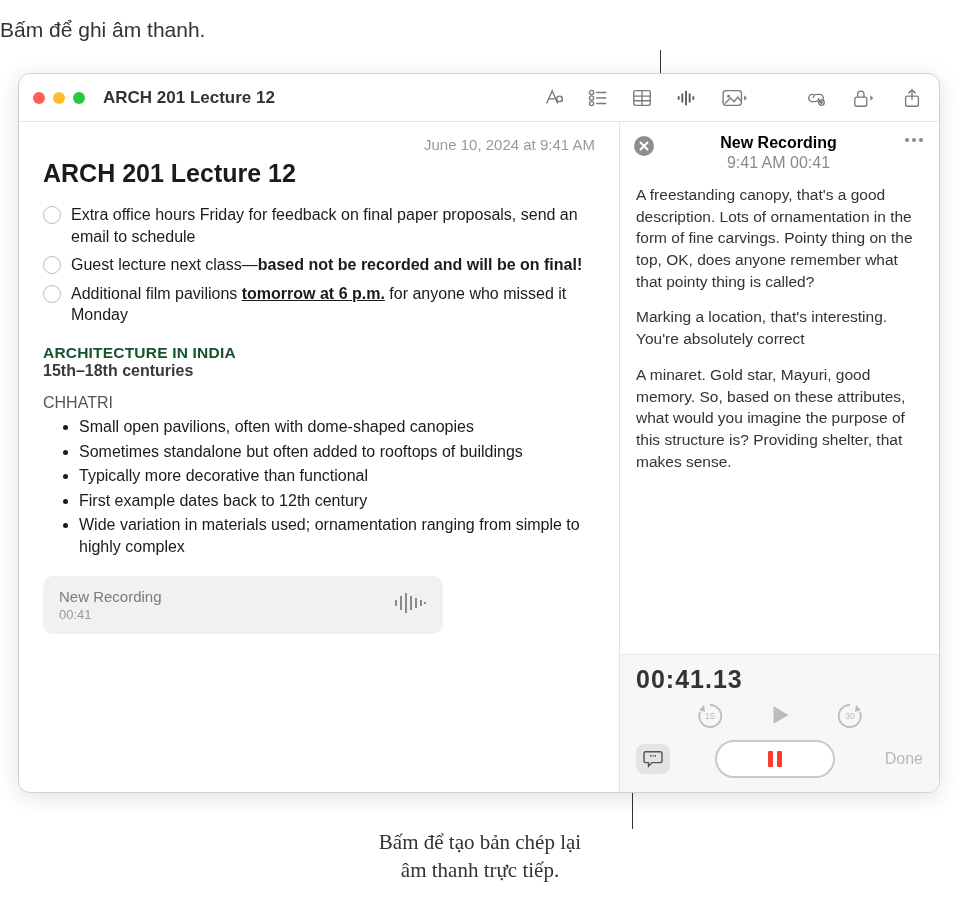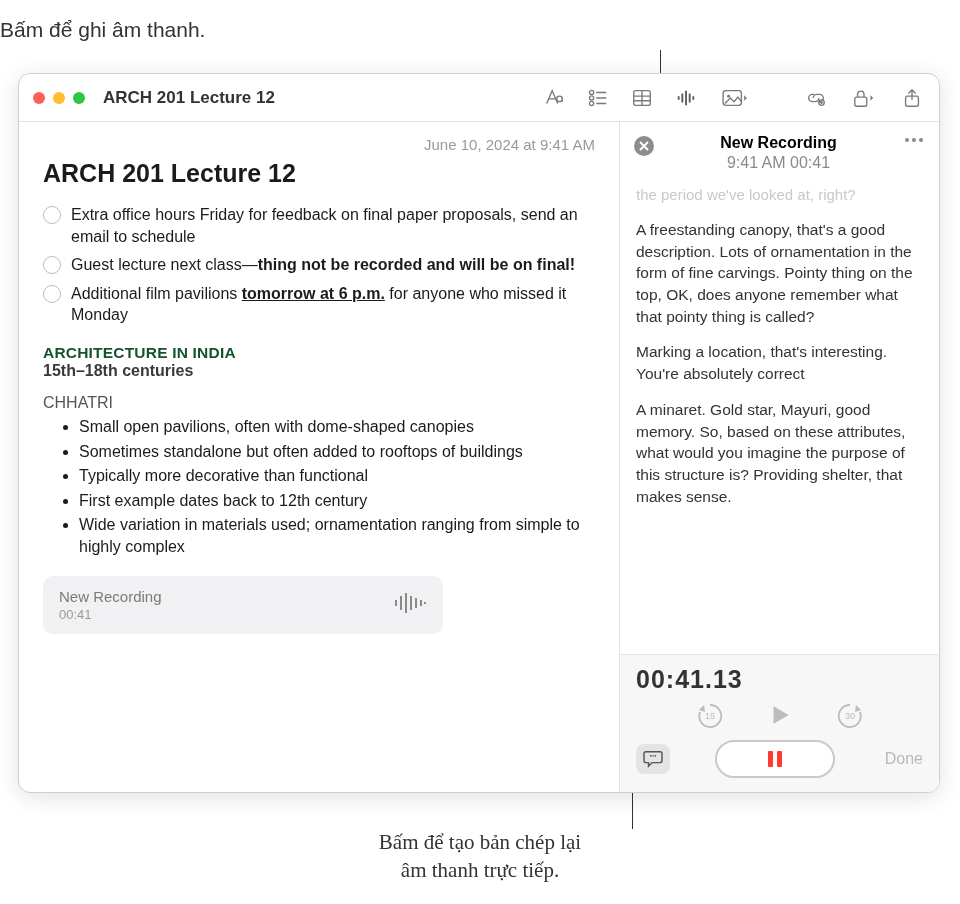--- a/index.html
+++ b/index.html
@@ -348,21 +348,21 @@
       <div class="note-date">June 10, 2024 at 9:41 AM</div>
       <div class="note-title">ARCH 201 Lecture 12</div>
 
       <ul class="checklist">
         <li>
           <span class="circle"></span>
           <span><span>Extra office hours Friday for feedback on final paper proposals, send an email to schedule</span></span>
         </li>
         <li>
           <span class="circle"></span>
-          <span><span>Guest lecture next class—</span><span class="bold">thing not be recorded and will be on final!</span></span>
+          <span><span>Guest lecture next class—</span><span class="bold">based not be recorded and will be on final!</span></span>
         </li>
         <li>
           <span class="circle"></span>
           <span><span>Additional film pavilions </span><span class="bold underline">tomorrow at 6 p.m.</span><span> for anyone who missed it Monday</span></span>
         </li>
       </ul>
 
       <div class="subhead1">ARCHITECTURE IN INDIA</div>
       <div class="subhead2">15th–18th centuries</div>
 
@@ -404,21 +404,20 @@
         <div class="more-btn">
           <svg viewBox="0 0 20 6">
               <circle cx="3" cy="3" r="2"></circle>
               <circle cx="10" cy="3" r="2"></circle>
               <circle cx="17" cy="3" r="2"></circle>
             </svg>
         </div>
       </div>
 
       <div class="transcript">
-        <div class="faded">the period we've looked at, right?</div>
         <p>A freestanding canopy, that's a good description. Lots of ornamentation in the form of fine carvings. Pointy thing on the top, OK, does anyone remember what that pointy thing is called?</p>
         <p>Marking a location, that's interesting. You're absolutely correct</p>
         <p>A minaret. Gold star, Mayuri, good memory. So, based on these attributes, what would you imagine the purpose of this structure is? Providing shelter, that makes sense.</p>
       </div>
 
       <div class="controls">
         <div class="timer">00:41.13</div>
         <div class="play-row">
           <div class="skip-btn">
             <svg viewBox="0 0 30 30">

